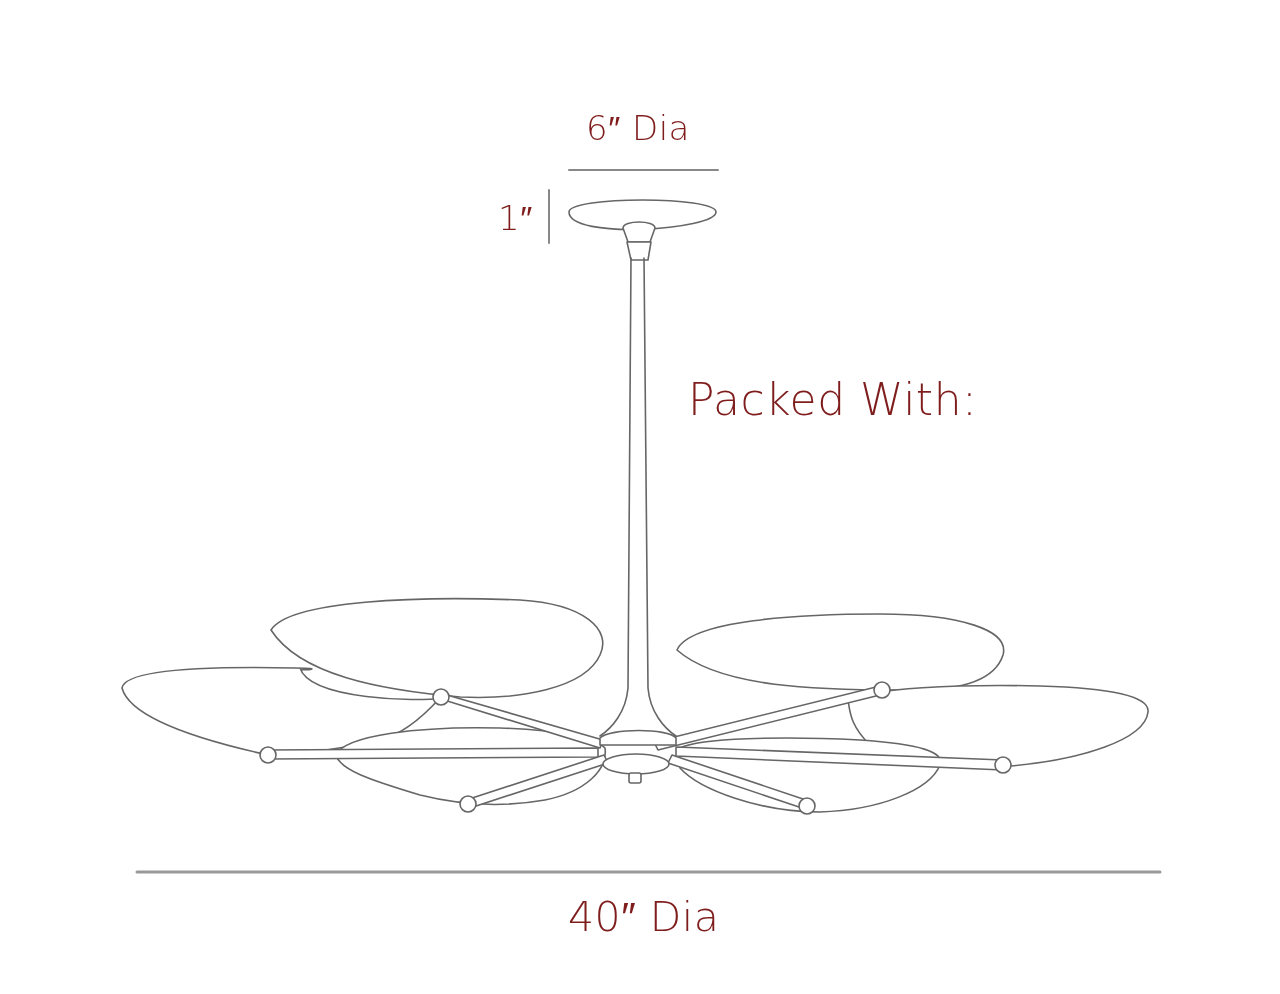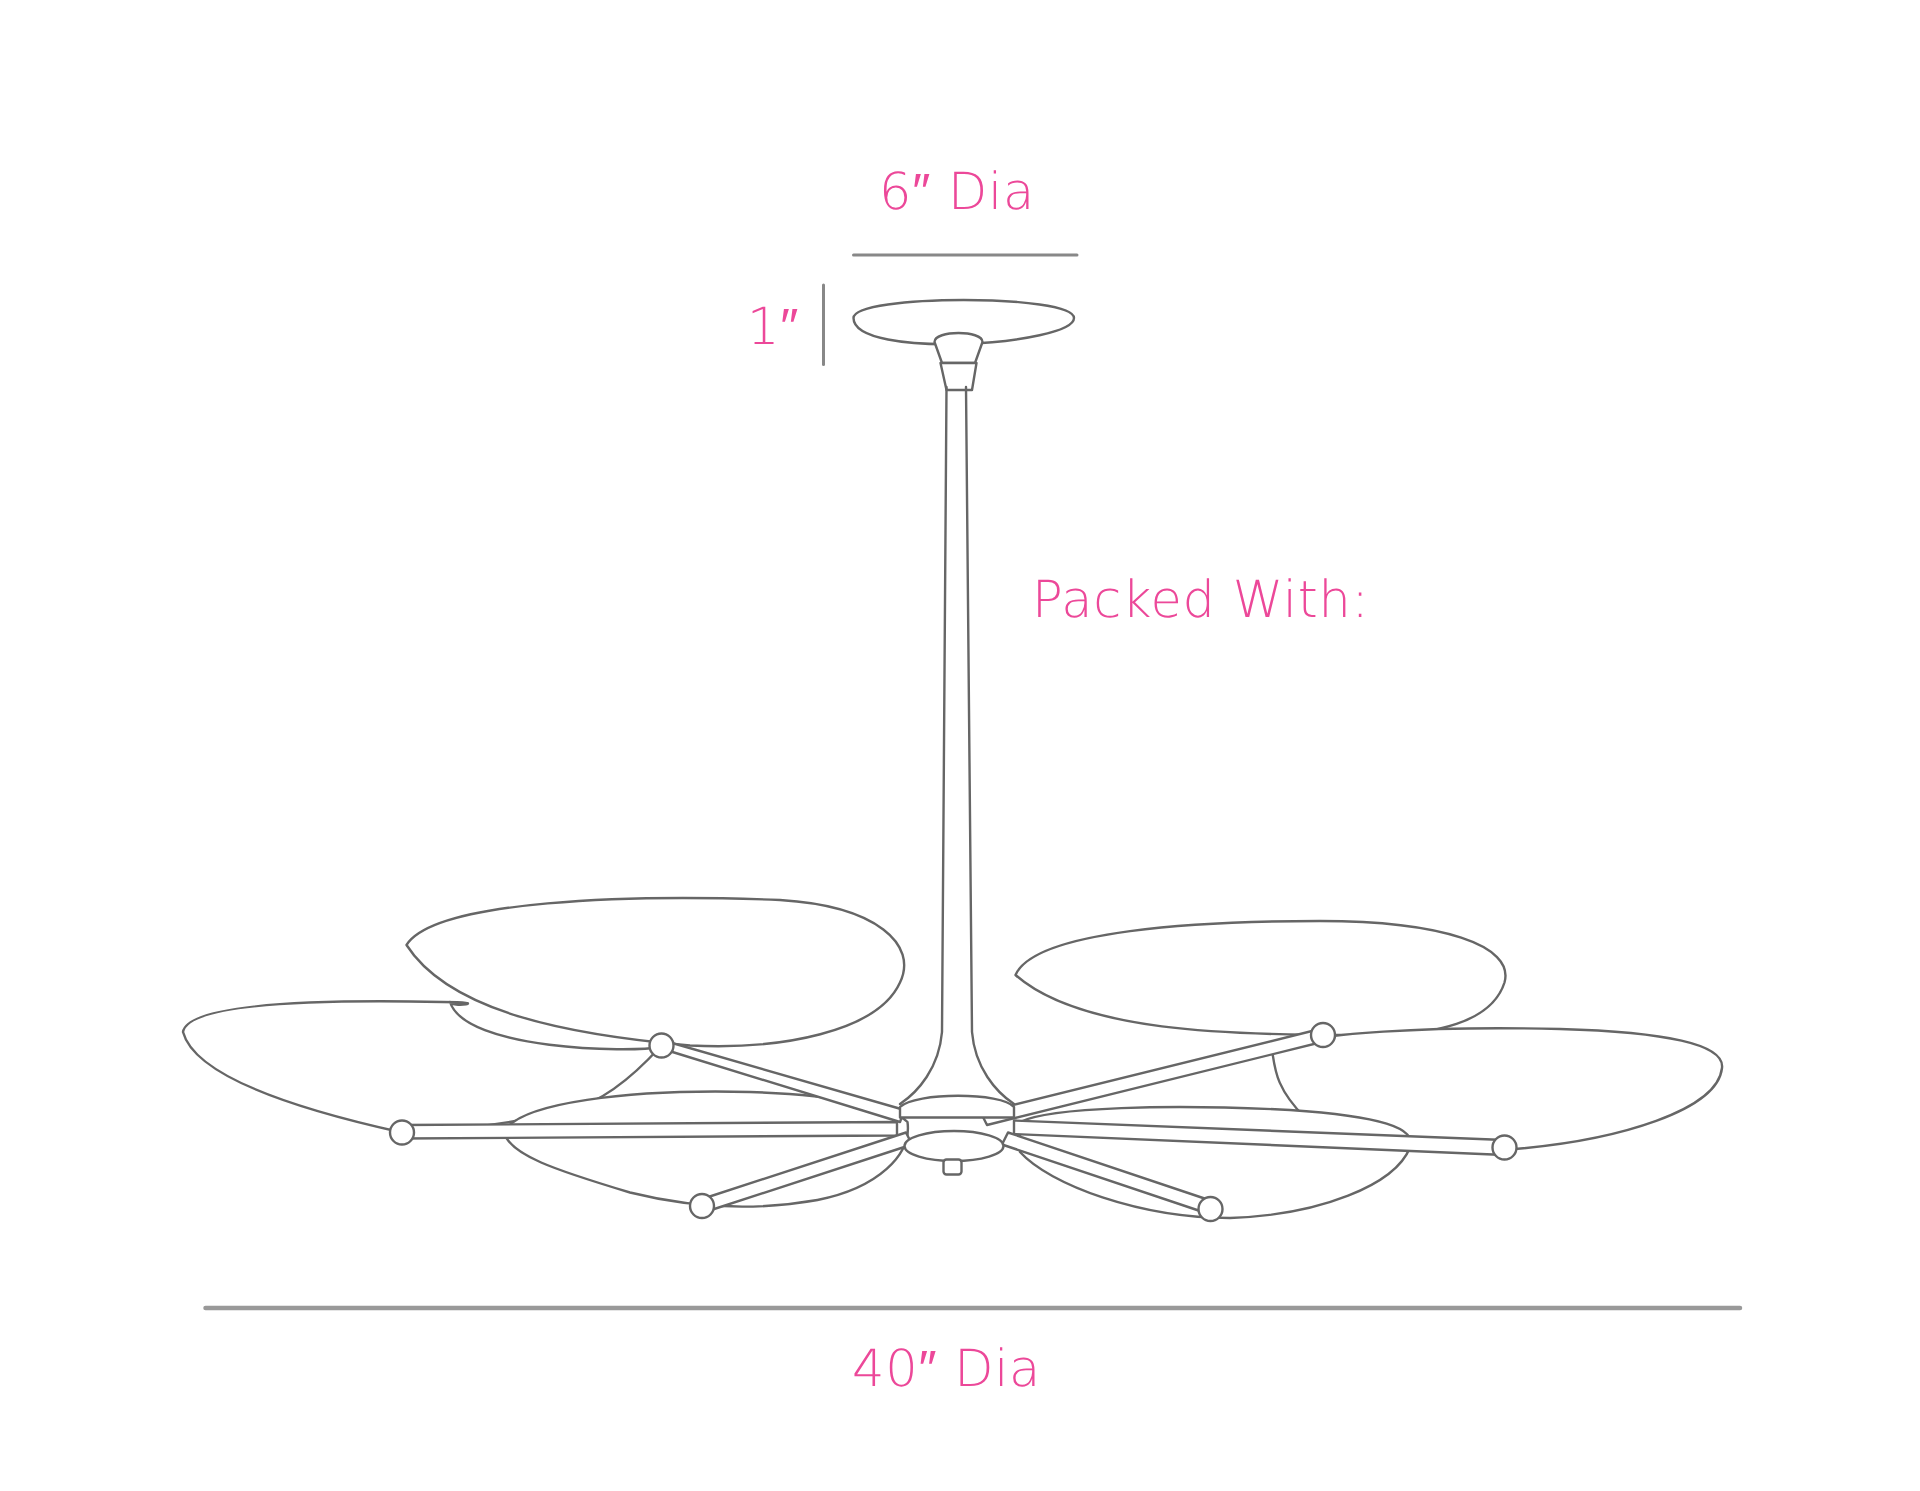--- a/index.html
+++ b/index.html
@@ -1,29 +1,29 @@
 <!DOCTYPE html>
 <html><head>
   <meta charset="utf-8">
   <style>
     html, body { margin: 0; padding: 0; background: #ffffff; }
     body { width: 1280px; height: 994px; position: relative; overflow: hidden; }
     .canvas { position: absolute; left: 0; top: 0; width: 1280px; height: 994px; }
     .label {
       position: absolute;
       font-family: "DejaVu Sans", sans-serif;
-      color: #ec4899;
+      color: #7f1d1d;
       font-weight: 300;
       white-space: nowrap;
       letter-spacing: 0.5px;
     }
     .lbl-canopy-dia { left: 586px; top: 108px; font-size: 34px; }
     .lbl-canopy-h { left: 498px; top: 198px; font-size: 34px; }
-    .lbl-packed { left: 688px; top: 376px; font-size: 34px; line-height: 48px; }
-    .lbl-overall { left: 568px; top: 893px; font-size: 34px; }
+    .lbl-packed { left: 688px; top: 376px; font-size: 44px; line-height: 48px; }
+    .lbl-overall { left: 568px; top: 893px; font-size: 41px; }
     svg path, svg ellipse, svg line, svg circle, svg rect { vector-effect: non-scaling-stroke; }
   </style>
 </head>
 <body>
 
 <div class="canvas">
   <svg width="1280" height="994" viewBox="0 0 1280 994" xmlns="http://www.w3.org/2000/svg">
     <g fill="none" stroke="#666666" stroke-width="1.6" stroke-linecap="round" stroke-linejoin="round">
 
       <line x1="569" y1="170" x2="718" y2="170" stroke="#888" stroke-width="2"></line>

